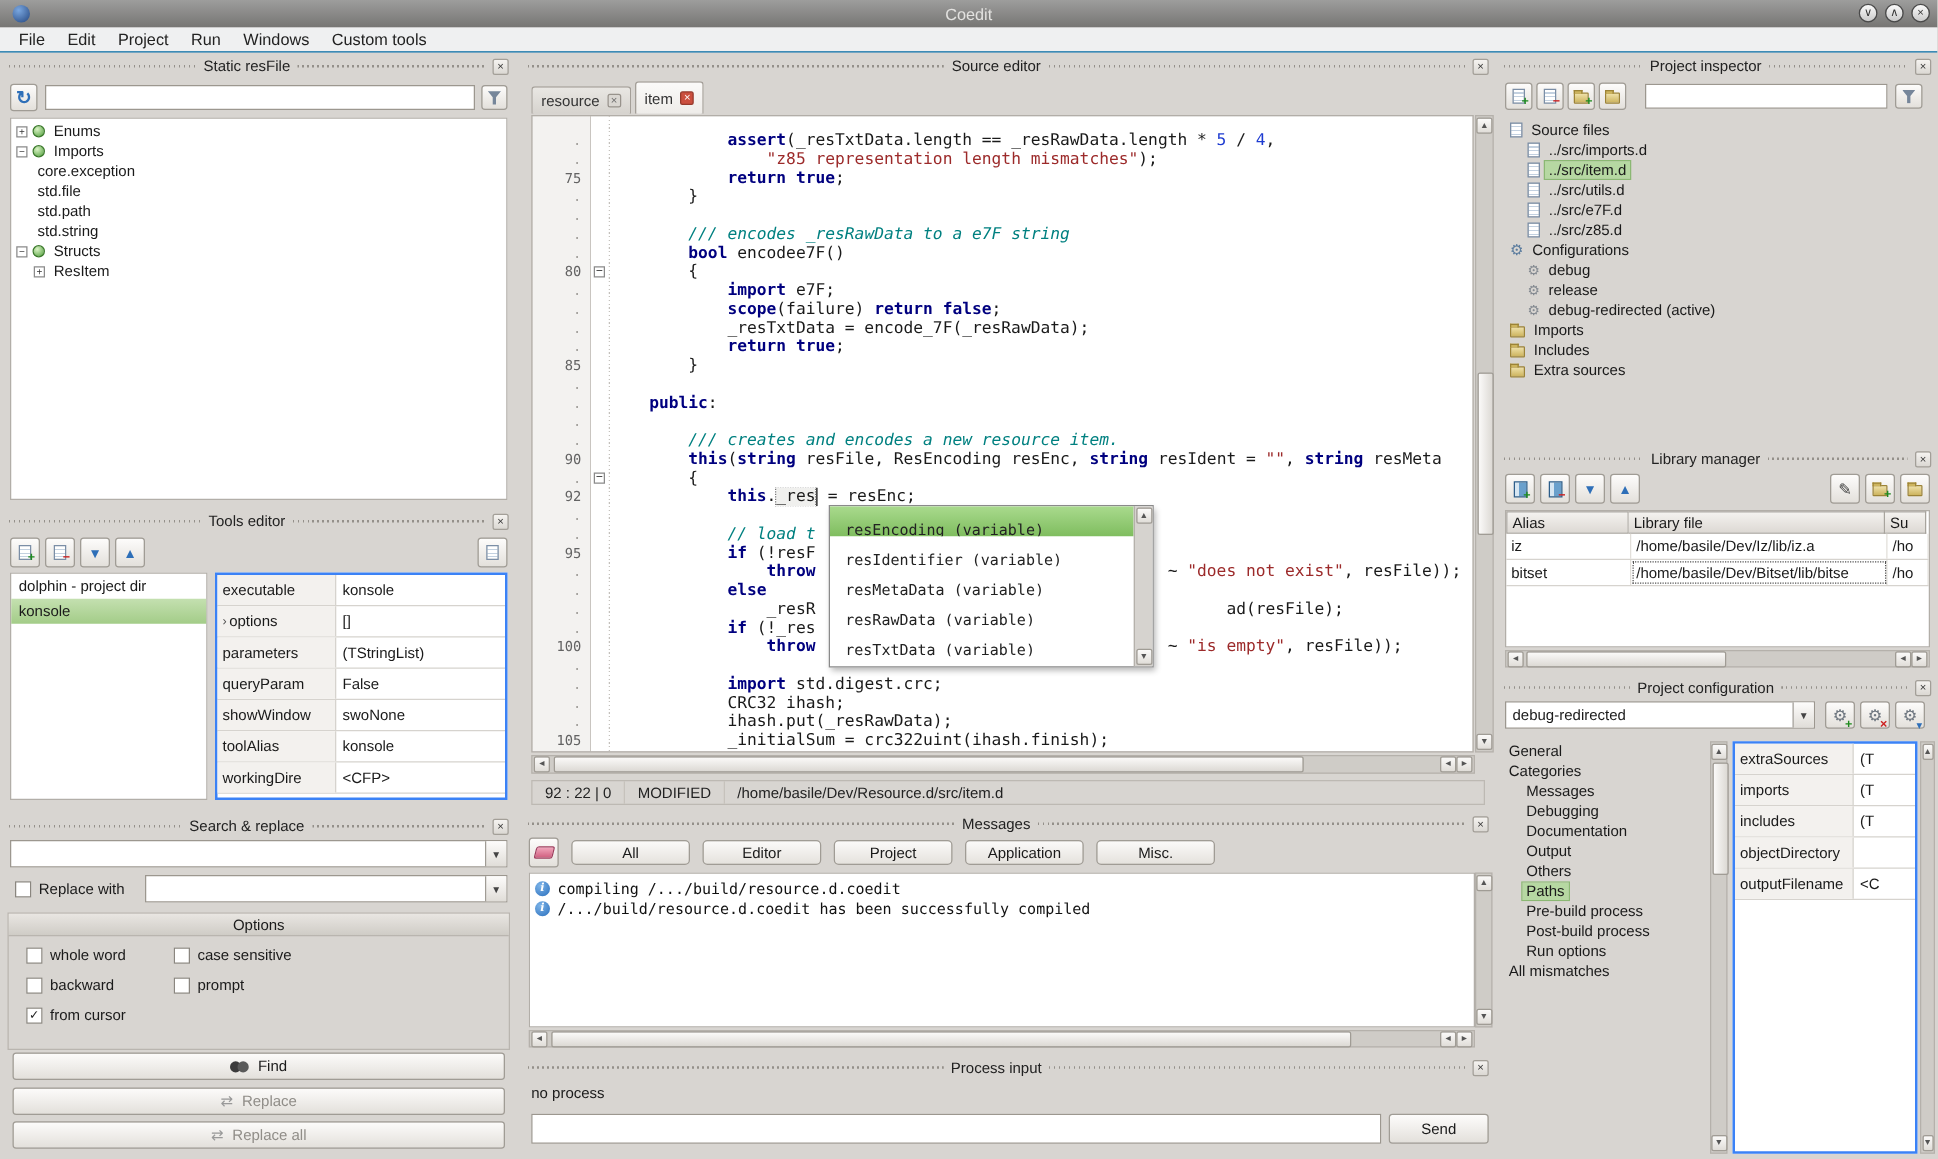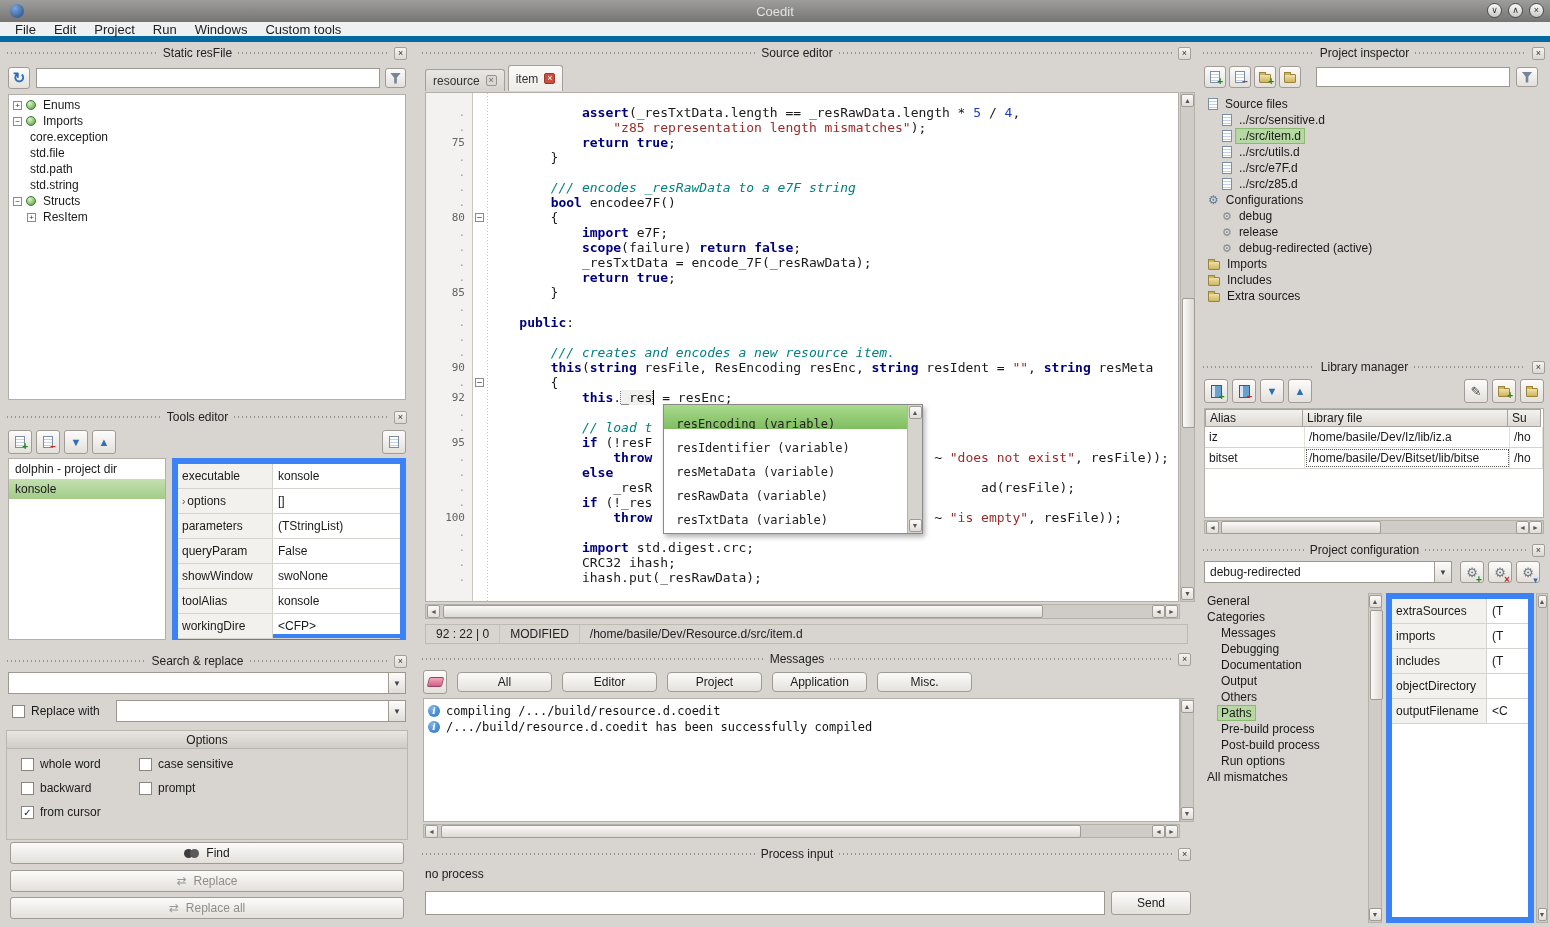--- a/index.html
+++ b/index.html
@@ -10,21 +10,21 @@
 
 .titlebar{position:absolute;left:0;top:0;width:1550px;height:22px;
   background:linear-gradient(#9d9d9c,#767573);display:flex;align-items:center}
 .titlebar .title{position:absolute;left:0;right:0;text-align:center;font-size:13px;color:#e3e2e0}
 .winbtns{position:absolute;right:6px;top:3px;display:flex}
 .wbtn{width:15px;height:15px;border-radius:50%;border:1px solid #4a4a4a;margin-left:6px;
   background:linear-gradient(#fbfbfb,#c9c9c9);color:#333;font-size:9px;line-height:13px;text-align:center}
 .ic-app{width:14px;height:14px;margin-left:10px;border-radius:50%;
   background:radial-gradient(circle at 35% 30%,#7aa7e0,#23457e)}
 .menubar{position:absolute;left:0;top:22px;width:1550px;height:20px;background:#eff0f1;
-  border-bottom:6px solid #0369a1;display:flex;align-items:center;padding-left:6px}
+  border-bottom:1px solid #0369a1;display:flex;align-items:center;padding-left:6px}
 .menu-item{padding:1px 9px;font-size:13px;color:#222}
 
 
 .panel{position:absolute;background:#d8d5d1;overflow:hidden}
 .ptitle{height:18px;display:flex;align-items:center;gap:6px;padding:0 5px}
 .pt-label{font-size:12px;color:#222;white-space:nowrap}
 .pt-fill{flex:1;height:2px;background-image:repeating-linear-gradient(90deg,#94908a 0 1px,transparent 1px 4px)}
 .pt-close{width:13px;height:13px;flex:none;border:1px solid #a39f98;border-radius:2px;
   background:linear-gradient(#f5f3f0,#dbd8d3);font-size:9px;line-height:11px;text-align:center;color:#333}
 
@@ -37,21 +37,21 @@
 
 .trow{height:16px;display:flex;align-items:center;gap:4px;white-space:nowrap;overflow:hidden}
 .trow .tlabel{padding:0 3px}
 .trow.sel .tlabel{background:#b6d8a2;outline:1px solid #8bb873}
 .expander{width:9px;height:9px;flex:none;border:1px solid #8a8a8a;background:#fff;
   font-size:8px;line-height:7px;text-align:center;color:#333}
 .lrow{height:20px;line-height:20px;padding:0 6px;white-space:nowrap;overflow:hidden}
 .lrow.sel{background:linear-gradient(#c4e0b0,#a3cc88)}
 
 
-.pgrid{position:absolute;background:#fff;border:6px solid #3b82f6}
+.pgrid{position:absolute;background:#fff;border:2px solid #3b82f6}
 .pgrow{display:flex;height:25px;border-bottom:1px solid #d6d3ce;align-items:stretch}
 .pgname{width:95px;flex:none;display:flex;align-items:center;gap:2px;padding:0 4px;
   background:#f3f1ee;border-right:1px solid #d6d3ce;white-space:nowrap;overflow:hidden}
 .pgval{flex:1;display:flex;align-items:center;padding:0 5px;white-space:nowrap;overflow:hidden}
 .mini-exp{color:#555;font-size:10px}
 
 
 .cb{width:13px;height:13px;flex:none;border:1px solid #8a867f;background:#fff;display:inline-flex;
   align-items:center;justify-content:center;font-size:10px;color:#1a1a1a}
 .checkrow{position:absolute;display:flex;align-items:center;gap:6px}
@@ -402,20 +402,21 @@
         <div class="cline"><span class="gut">95</span><span class="fold"></span><span class="ctext"><span class="">            </span><span class="kw">if</span><span class=""> (!resF</span></span></div>
         <div class="cline"><span class="gut dot">.</span><span class="fold"></span><span class="ctext"><span class="">                </span><span class="kw">throw</span><span class="">                                    </span><span class="">~ </span><span class="st">"does not exist"</span><span class="">, resFile));</span></span></div>
         <div class="cline"><span class="gut dot">.</span><span class="fold"></span><span class="ctext"><span class="">            </span><span class="kw">else</span></span></div>
         <div class="cline"><span class="gut dot">.</span><span class="fold"></span><span class="ctext"><span class="">                _resR</span><span class="">                                          </span><span class="">ad(resFile);</span></span></div>
         <div class="cline"><span class="gut dot">.</span><span class="fold"></span><span class="ctext"><span class="">            </span><span class="kw">if</span><span class=""> (!_res</span></span></div>
         <div class="cline"><span class="gut">100</span><span class="fold"></span><span class="ctext"><span class="">                </span><span class="kw">throw</span><span class="">                                    </span><span class="">~ </span><span class="st">"is empty"</span><span class="">, resFile));</span></span></div>
         <div class="cline"><span class="gut dot">.</span><span class="fold"></span><span class="ctext"></span></div>
         <div class="cline"><span class="gut dot">.</span><span class="fold"></span><span class="ctext"><span class="">            </span><span class="kw">import</span><span class=""> std.digest.crc;</span></span></div>
         <div class="cline"><span class="gut dot">.</span><span class="fold"></span><span class="ctext"><span class="">            CRC32 ihash;</span></span></div>
         <div class="cline"><span class="gut dot">.</span><span class="fold"></span><span class="ctext"><span class="">            ihash.put(_resRawData);</span></span></div>
+        <div class="cline"><span class="gut">105</span><span class="fold"></span><span class="ctext"><span class="">            _initialSum = crc322uint(ihash.finish);</span></span></div>
       </div>
     <div class="vsb" style="left:763px;top:48px;width:15px;height:510px;padding:1px">
       <span class="sbbtn">▲</span>
       <span class="vthumb" style="position:absolute;top:205px;height:130px;left:1px"></span>
       <span class="sbbtn">▼</span>
     </div>
     <div class="hsb" style="left:8px;top:560px;width:755px;height:15px;padding:0 1px">
       <span class="sbbtn">◄</span>
       <span class="sbthumb" style="width:600px;margin-left:3px"></span>
       <span style="flex:1"></span>
@@ -515,21 +516,21 @@
     <span class="tbtn" style="left:318px;top:23px;width:22px;height:20px">
         <span class="ic ic-funnel"></span>
       </span>
     <div style="position:absolute;left:6px;top:52px;width:340px;height:252px" id="pi-tree">
         <div class="trow" style="padding-left:4px">
           <span class="ic ic-page"></span>
           <span class="tlabel">Source files</span>
         </div>
         <div class="trow" style="padding-left:18px">
           <span class="ic ic-page"></span>
-          <span class="tlabel">../src/sensitive.d</span>
+          <span class="tlabel">../src/imports.d</span>
         </div>
         <div class="trow sel" style="padding-left:18px">
           <span class="ic ic-page"></span>
           <span class="tlabel">../src/item.d</span>
         </div>
         <div class="trow" style="padding-left:18px">
           <span class="ic ic-page"></span>
           <span class="tlabel">../src/utils.d</span>
         </div>
         <div class="trow" style="padding-left:18px">

